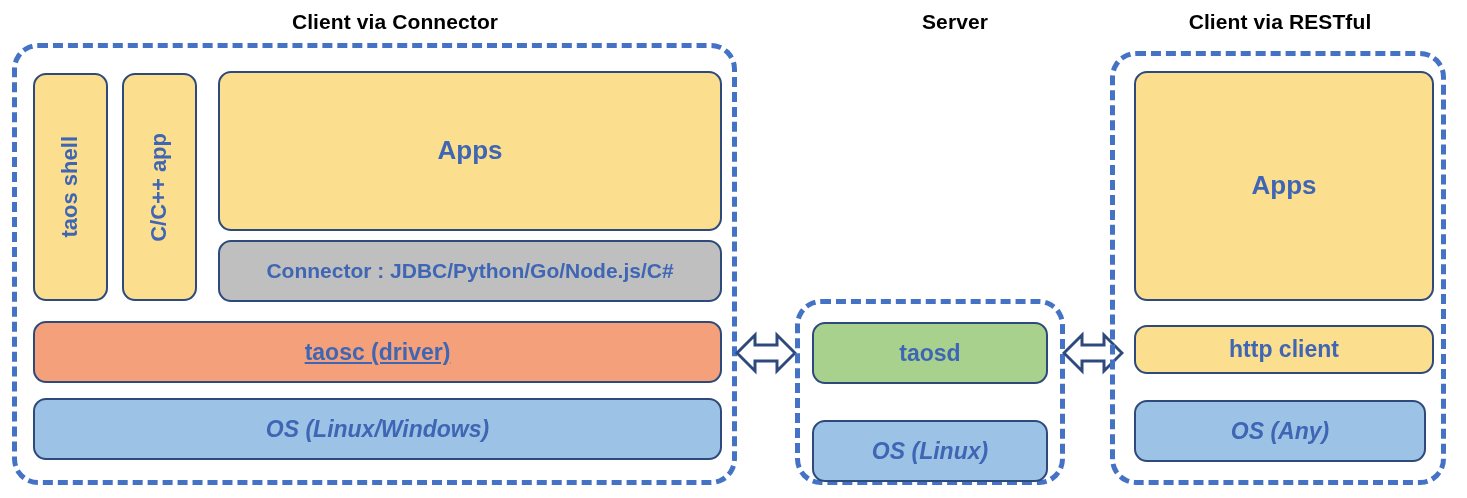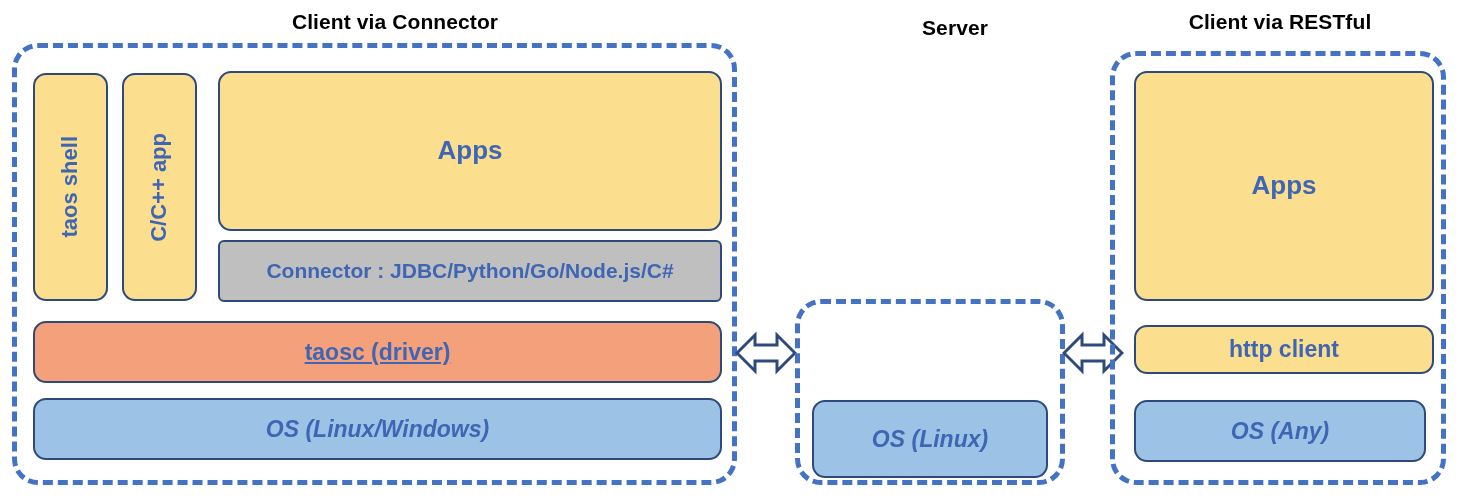--- a/index.html
+++ b/index.html
@@ -78,60 +78,63 @@
   }
   .arrow svg { display: block; }
 </style>
 </head>
 <body>
 
 <div id="canvas">
 
   <div class="section-title" style="left:145px; top:10px; width:500px;">Client via Connector</div>
 
-  <div class="section-title" style="left:805px; top:10px; width:300px;margin-top:6px;">Server</div>
+  <div class="section-title" style="left:805px; top:10px; width:300px;">Server</div>
 
   <div class="section-title" style="left:1110px; top:10px; width:340px;">Client via RESTful</div>
 
   <div class="dashed-box" style="left:12px; top:43px; width:725px; height:442px;"></div>
 
   <div class="box yellow fs-22" style="left:33px; top:73px; width:75px; height:228px;">
     <span class="vlabel">taos shell</span>
   </div>
 
   <div class="box yellow fs-22" style="left:122px; top:73px; width:75px; height:228px;">
     <span class="vlabel">C/C++ app</span>
   </div>
 
   <div class="box yellow fs-26" style="left:218px; top:71px; width:504px; height:160px;">
     <span>Apps</span>
   </div>
 
-  <div class="box gray fs-21" style="left:218px; top:240px; width:504px; height:62px;border-radius:6px;">
+  <div class="box gray fs-21" style="left:218px; top:240px; width:504px; height:62px;">
     <span>Connector : JDBC/Python/Go/Node.js/C#</span>
   </div>
 
   <div class="box orange fs-23" style="left:33px; top:321px; width:689px; height:62px;text-decoration:underline;">
     <span>taosc (driver)</span>
   </div>
 
   <div class="box blue fs-23" style="left:33px; top:398px; width:689px; height:62px;">
     <span>OS (Linux/Windows)</span>
   </div>
 
   <div class="arrow" style="left:735px; top:327px;">
     <svg width="62" height="52" viewBox="0 0 62 52">
       <polygon points="2,26 20,8 20,18 42,18 42,8 60,26 42,44 42,34 20,34 20,44" fill="#ffffff" stroke="#2E4A7D" stroke-width="3" stroke-linejoin="miter"></polygon>
     </svg>
   </div>
 
   <div class="dashed-box" style="left:795px; top:299px; width:270px; height:186px;"></div>
 
+  <div class="box green fs-23" style="left:812px; top:322px; width:236px; height:62px;">
+    <span>taosd</span>
+  </div>
 
-  <div class="box blue fs-23" style="left:812px; top:400px; width:236px; height:78px;">
+  <div class="box blue fs-23" style="left:812px; top:420px; width:236px; height:62px;">
     <span>OS (Linux)</span>
   </div>
 
   <div class="arrow" style="left:1062px; top:327px;">
     <svg width="62" height="52" viewBox="0 0 62 52">
       <polygon points="2,26 20,8 20,18 42,18 42,8 60,26 42,44 42,34 20,34 20,44" fill="#ffffff" stroke="#2E4A7D" stroke-width="3" stroke-linejoin="miter"></polygon>
     </svg>
   </div>
 
   <div class="dashed-box" style="left:1110px; top:51px; width:336px; height:434px;"></div>

